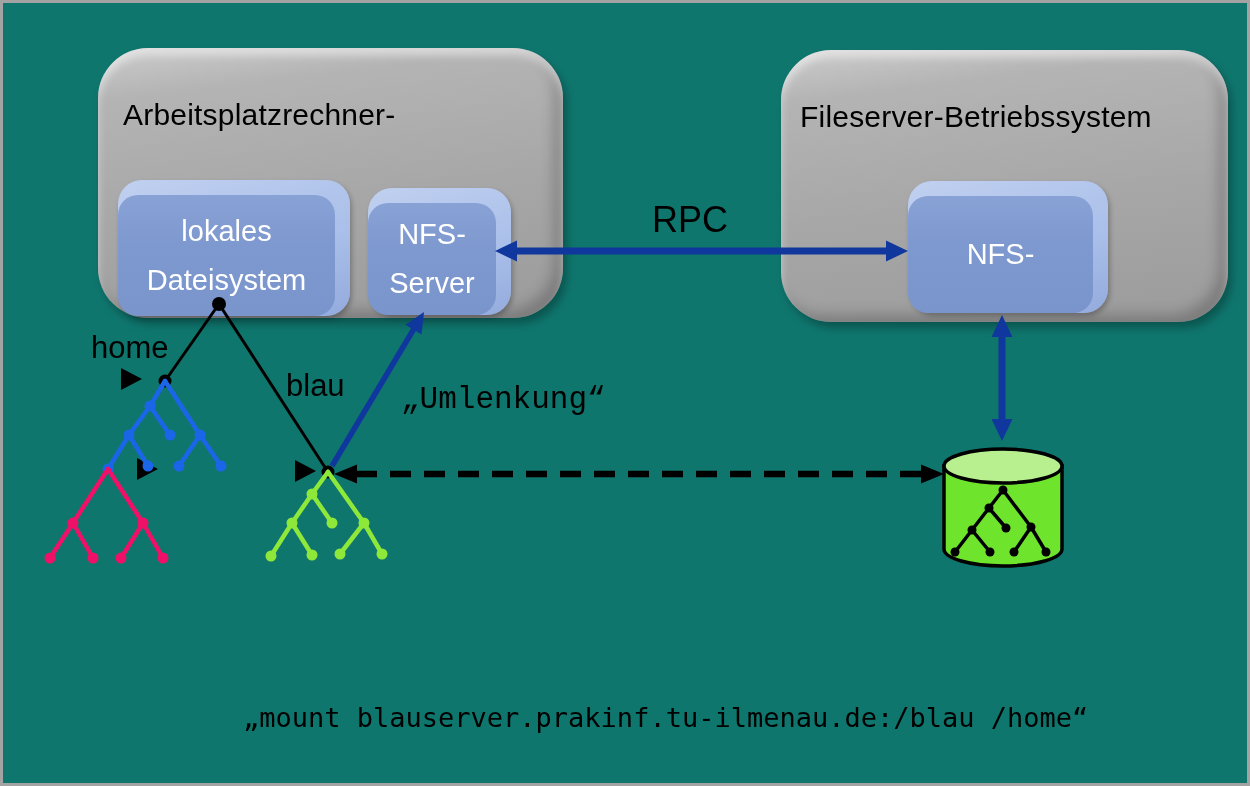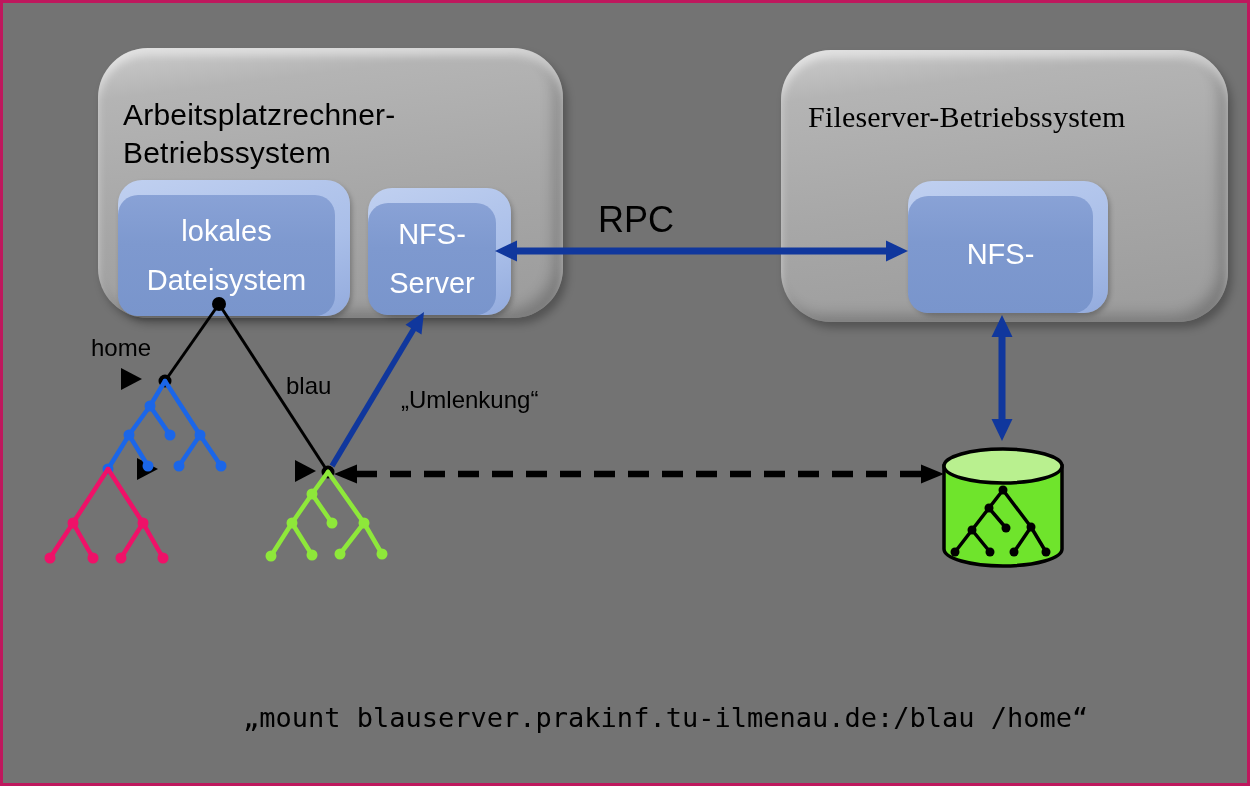--- a/index.html
+++ b/index.html
@@ -1,60 +1,59 @@
 <!DOCTYPE html>
 <html><head>
 <meta charset="utf-8">
 <style>
   html,body{margin:0;padding:0;background:#e8e8e8;}
   .stage{
-    position:relative; width:1250px; height:786px; background:#737373;
-    border:3px solid #be185d; box-sizing:border-box; overflow:hidden;
+    position:relative; width:1250px; height:786px; background:#0f766e;
+    border:3px solid #a3a3a3; box-sizing:border-box; overflow:hidden;
     font-family:"Liberation Sans", sans-serif; color:#000;
   }
   
   .osbox{
     position:absolute; border-radius:50px;
     background:linear-gradient(173deg,#cdcdcd 0%,#b4b4b4 16%,#a7a7a7 55%,#9b9b9b 100%);
     box-shadow: inset 0 7px 9px rgba(255,255,255,.5),
                 inset -9px -7px 14px rgba(0,0,0,.22),
                 4px 6px 9px rgba(0,0,0,.28);
   }
   .os-title{position:absolute; font-size:30px; line-height:38px; letter-spacing:.2px;}
   .os-title .it{font-style:italic;}
   
   .bbox{position:absolute; border-radius:24px;
     background:linear-gradient(160deg,#c0d0f0 0%,#aabfe9 60%,#93abdd 100%);
     box-shadow:2px 3px 5px rgba(0,0,0,.25);}
   .bbox .face{position:absolute; left:0; top:15px; right:15px; bottom:0;
     background:linear-gradient(180deg,#89a2d6 0%,#7e99cf 40%,#7995cc 100%);
     border-radius:20px; display:flex; flex-direction:column; align-items:center;
     justify-content:center; color:#fff; font-size:29px; line-height:49px; text-align:center;}
-  .lbl{position:absolute; font-size:24px; line-height:30px;}
-  .rpc{font-size:36px; width:130px; text-align:left;}
+  .lbl{position:absolute; font-size:31px; line-height:30px;}
+  .rpc{font-size:36px; width:130px; text-align:right;}
   .console{position:absolute; left:240px; top:620px;
     font-family:"DejaVu Sans Mono","Liberation Mono",monospace;
     font-size:27px; line-height:38px; white-space:pre;}
   svg.overlay{position:absolute; left:0; top:0; z-index:5; pointer-events:none;}
   .layer{z-index:1;}
 </style>
 </head>
 <body>
 
 <div class="stage">
 
   <div class="osbox layer" style="left:95px; top:45px; width:465px; height:270px;">
     <div class="os-title" style="left:25px; top:48px;">
       <div>Arbeitsplatzrechner-</div>
-      <div>Betriebssystem</div>
     </div>
   </div>
 
   <div class="osbox layer" style="left:778px; top:47px; width:447px; height:272px;">
-    <div class="os-title" style="left:27px; top:48px;font-family:Liberation Serif, serif;">
+    <div class="os-title" style="left:19px; top:48px;">
       <div>Fileserver-Betriebssystem</div>
     </div>
   </div>
 
   <div class="bbox layer" style="left:115px; top:177px; width:232px; height:136px;">
     <div class="face">
       <div>lokales</div>
       <div>Dateisystem</div>
     </div>
   </div>
@@ -68,21 +67,21 @@
 
   <div class="bbox layer" style="left:905px; top:178px; width:200px; height:132px;">
     <div class="face">
       <div>NFS-</div>
     </div>
   </div>
 
   <div class="lbl rpc layer" style="left:595px; top:202px;">RPC</div>
   <div class="lbl layer" style="left:88px; top:330px;">home</div>
   <div class="lbl layer" style="left:283px; top:368px;">blau</div>
-  <div class="lbl layer" style="left:398px; top:382px;">„Umlenkung“</div>
+  <div class="lbl layer" style="left:398px; top:382px;font-family:Liberation Mono, monospace;">„Umlenkung“</div>
 
   <div class="console layer">
     <div>„mount blauserver.prakinf.tu-ilmenau.de:/blau /home“</div>
     
     
   </div>
 
   <svg class="overlay" width="1250" height="786" viewBox="0 0 1250 786">
 
     <g fill="#10379d" stroke="#10379d">

